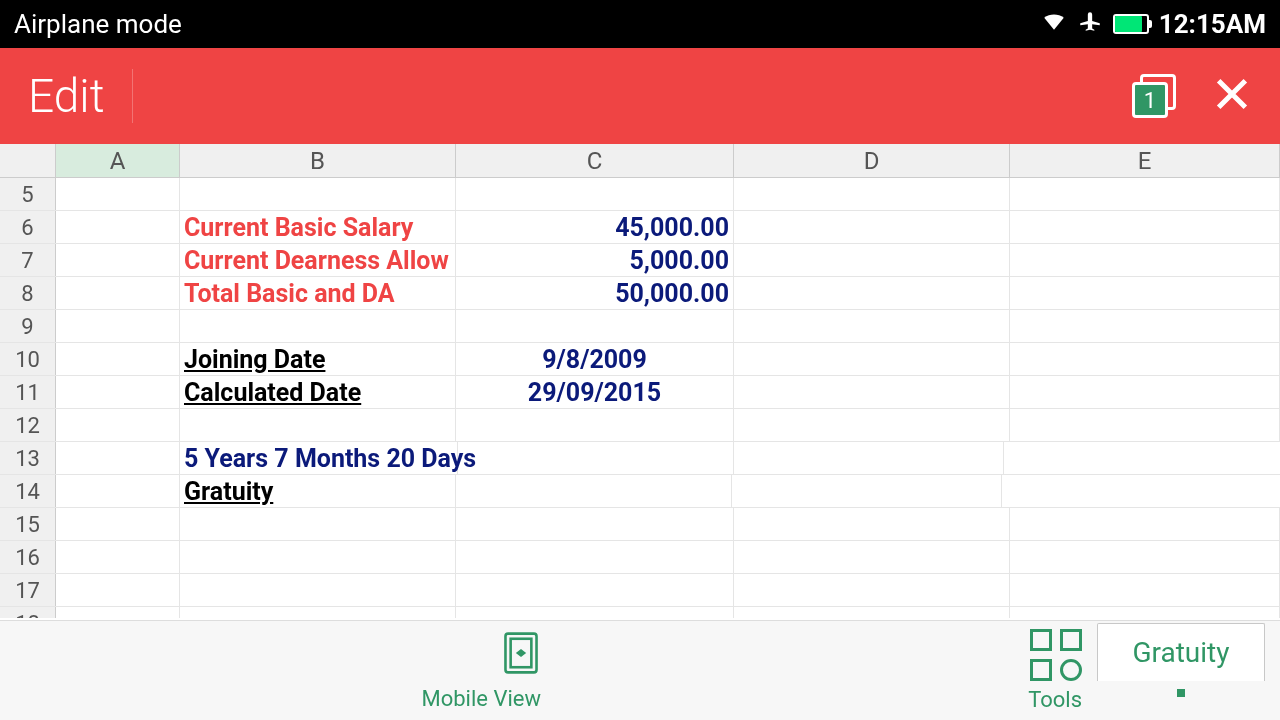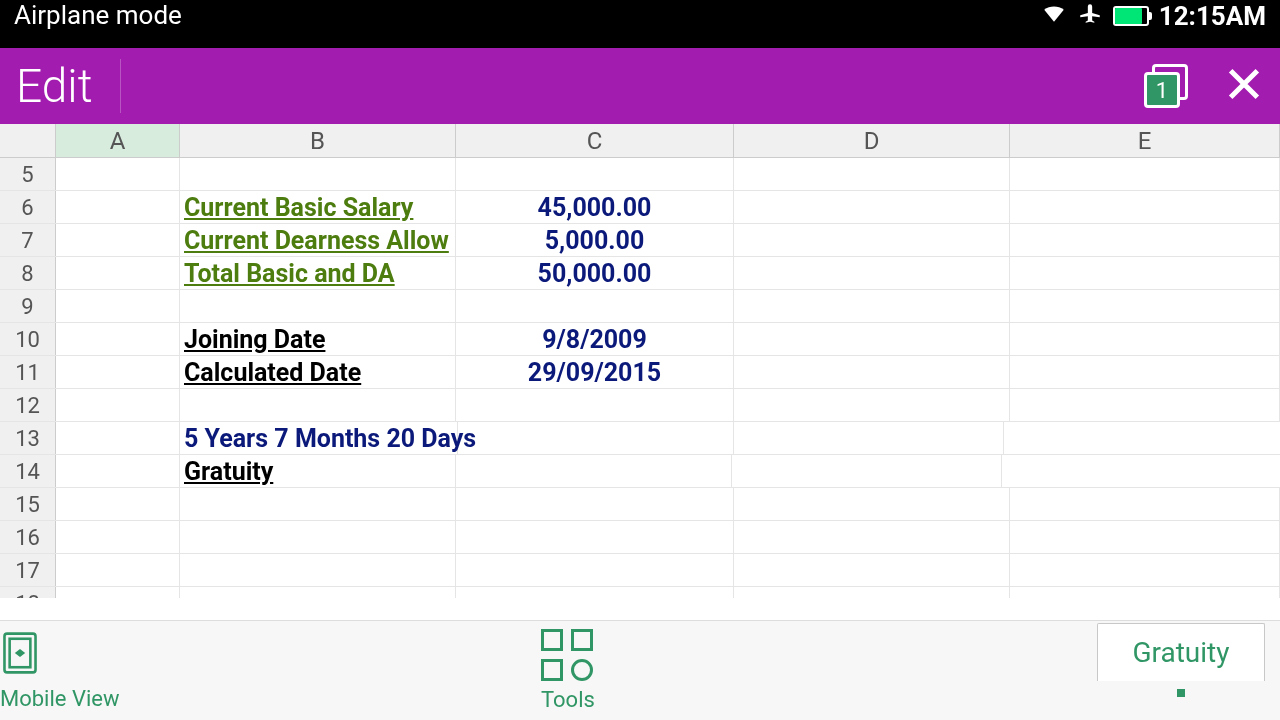--- a/index.html
+++ b/index.html
@@ -1,49 +1,49 @@
 <!DOCTYPE html>
 <html><head>
 <meta charset="utf-8">
 <style>
 * { margin: 0; padding: 0; box-sizing: border-box; }
 body { font-family: -apple-system, "Segoe UI", Roboto, Arial, sans-serif; width: 1280px; height: 720px; overflow: hidden; background: #fff; display: flex; flex-direction: column; }
-.status-bar { background: #000; color: #fff; height: 48px; display: flex; align-items: flex-start; padding: 0 14px; font-size: 26px; }
+.status-bar { background: #000; color: #fff; height: 48px; display: flex; align-items: center; padding: 0 14px; font-size: 26px; }
 .status-left { display: flex; align-items: center; gap: 12px; }
 .status-right { margin-left: auto; display: flex; align-items: center; gap: 10px; font-weight: bold; }
 .status-icons { font-size: 24px; display: flex; align-items: center; gap: 10px; }
 .wifi svg, .plane svg { fill: #fff; }
 .battery { width: 36px; height: 20px; border: 2px solid #fff; border-radius: 3px; position: relative; display: flex; align-items: center; }
 .battery::after { content: ""; position: absolute; right: -5px; top: 4px; width: 3px; height: 8px; background: #fff; border-radius: 0 2px 2px 0; }
 .battery-fill { background: #00e676; width: 85%; height: 100%; border-radius: 1px; }
-.toolbar { background: #a21caf; color: #fff; height: 76px; display: flex; align-items: center; padding: 0 16px; }
+.toolbar { background: #ef4444; color: #fff; height: 96px; display: flex; align-items: center; padding: 0 28px; }
 .toolbar-title { font-size: 46px; font-weight: 300; }
 .toolbar-divider { width: 1px; height: 54px; background: rgba(255,255,255,0.25); margin: 0 28px; }
 .toolbar-right { margin-left: auto; display: flex; align-items: center; gap: 36px; }
 .sheet-count { position: relative; width: 44px; height: 44px; }
 .sheet-back { position: absolute; right: 0; top: 0; width: 36px; height: 36px; border: 3px solid #fff; border-radius: 4px; }
 .sheet-front { position: absolute; left: 0; bottom: 0; width: 36px; height: 36px; border: 3px solid #fff; border-radius: 4px; background: #309665; display: flex; align-items: center; justify-content: center; font-size: 22px; }
 .close-x svg { stroke: #fff; stroke-width: 3; }
 .grid-wrap { flex: 1; overflow: hidden; position: relative; }
 .col-headers { display: flex; height: 34px; background: #f0f0f0; border-bottom: 1px solid #ccc; }
 .corner { width: 56px; border-right: 1px solid #ccc; }
 .col-h { text-align: center; font-size: 24px; line-height: 34px; color: #555; border-right: 1px solid #ccc; }
 .col-h.sel { background: #d8ecde; }
 .col-a { width: 124px; } .col-b { width: 276px; } .col-c { width: 278px; } .col-d { width: 276px; } .col-e { width: 270px; }
 .rows { height: 440px; overflow: hidden; }
 .grow { display: flex; height: 33px; border-bottom: 1px solid #e5e5e5; }
 .rhead { width: 56px; background: #f0f0f0; border-right: 1px solid #ccc; text-align: center; font-size: 22px; line-height: 33px; color: #555; }
 .cell { border-right: 1px solid #e5e5e5; font-size: 25px; line-height: 33px; padding: 0 4px; white-space: nowrap; overflow: visible; }
 .c-a { width: 124px; } .c-b { width: 276px; } .c-c { width: 278px; } .c-d { width: 276px; } .c-e { width: 270px; }
-.label-blue { color: #4d7c0f; font-weight: bold; text-decoration: underline; }
+.label-blue { color: #ef4444; font-weight: bold; }
 .label-red { color: #000000; font-weight: bold; text-decoration: underline; }
 .val-blue { color: #0b1a7a; font-weight: bold; text-align: center; }
-.val-right { }
+.val-right { text-align: right; }
 .bottom-bar { height: 100px; background: #f7f7f7; border-top: 1px solid #ddd; display: flex; align-items: center; position: relative; }
-.bottom-btn { flex: 1; display: flex; flex-direction: column; align-items: flex-start; gap: 6px; color: #309665; font-size: 22px; }
+.bottom-btn { flex: 1; display: flex; flex-direction: column; align-items: flex-end; gap: 6px; color: #309665; font-size: 22px; }
 .mobile-icon svg { stroke: #309665; fill: none; stroke-width: 2; }
 .tools-icon { display: grid; grid-template-columns: 22px 22px; grid-template-rows: 22px 22px; gap: 8px; }
 .tools-icon span { border: 3px solid #309665; width: 22px; height: 22px; }
 .tools-icon span:nth-child(4) { border-radius: 50%; }
 .sheet-tab-box { width: 198px; position: relative; display: flex; flex-direction: column; align-items: center; }
 .sheet-tab { background: #fff; border: 1px solid #c8c8c8; border-bottom: none; border-radius: 2px 2px 0 0; padding: 12px 34px; font-size: 28px; color: #309665; margin-top: -22px; }
 .sheet-dot { width: 8px; height: 8px; background: #309665; margin-top: 8px; }
 </style>
 </head>
 <body>

